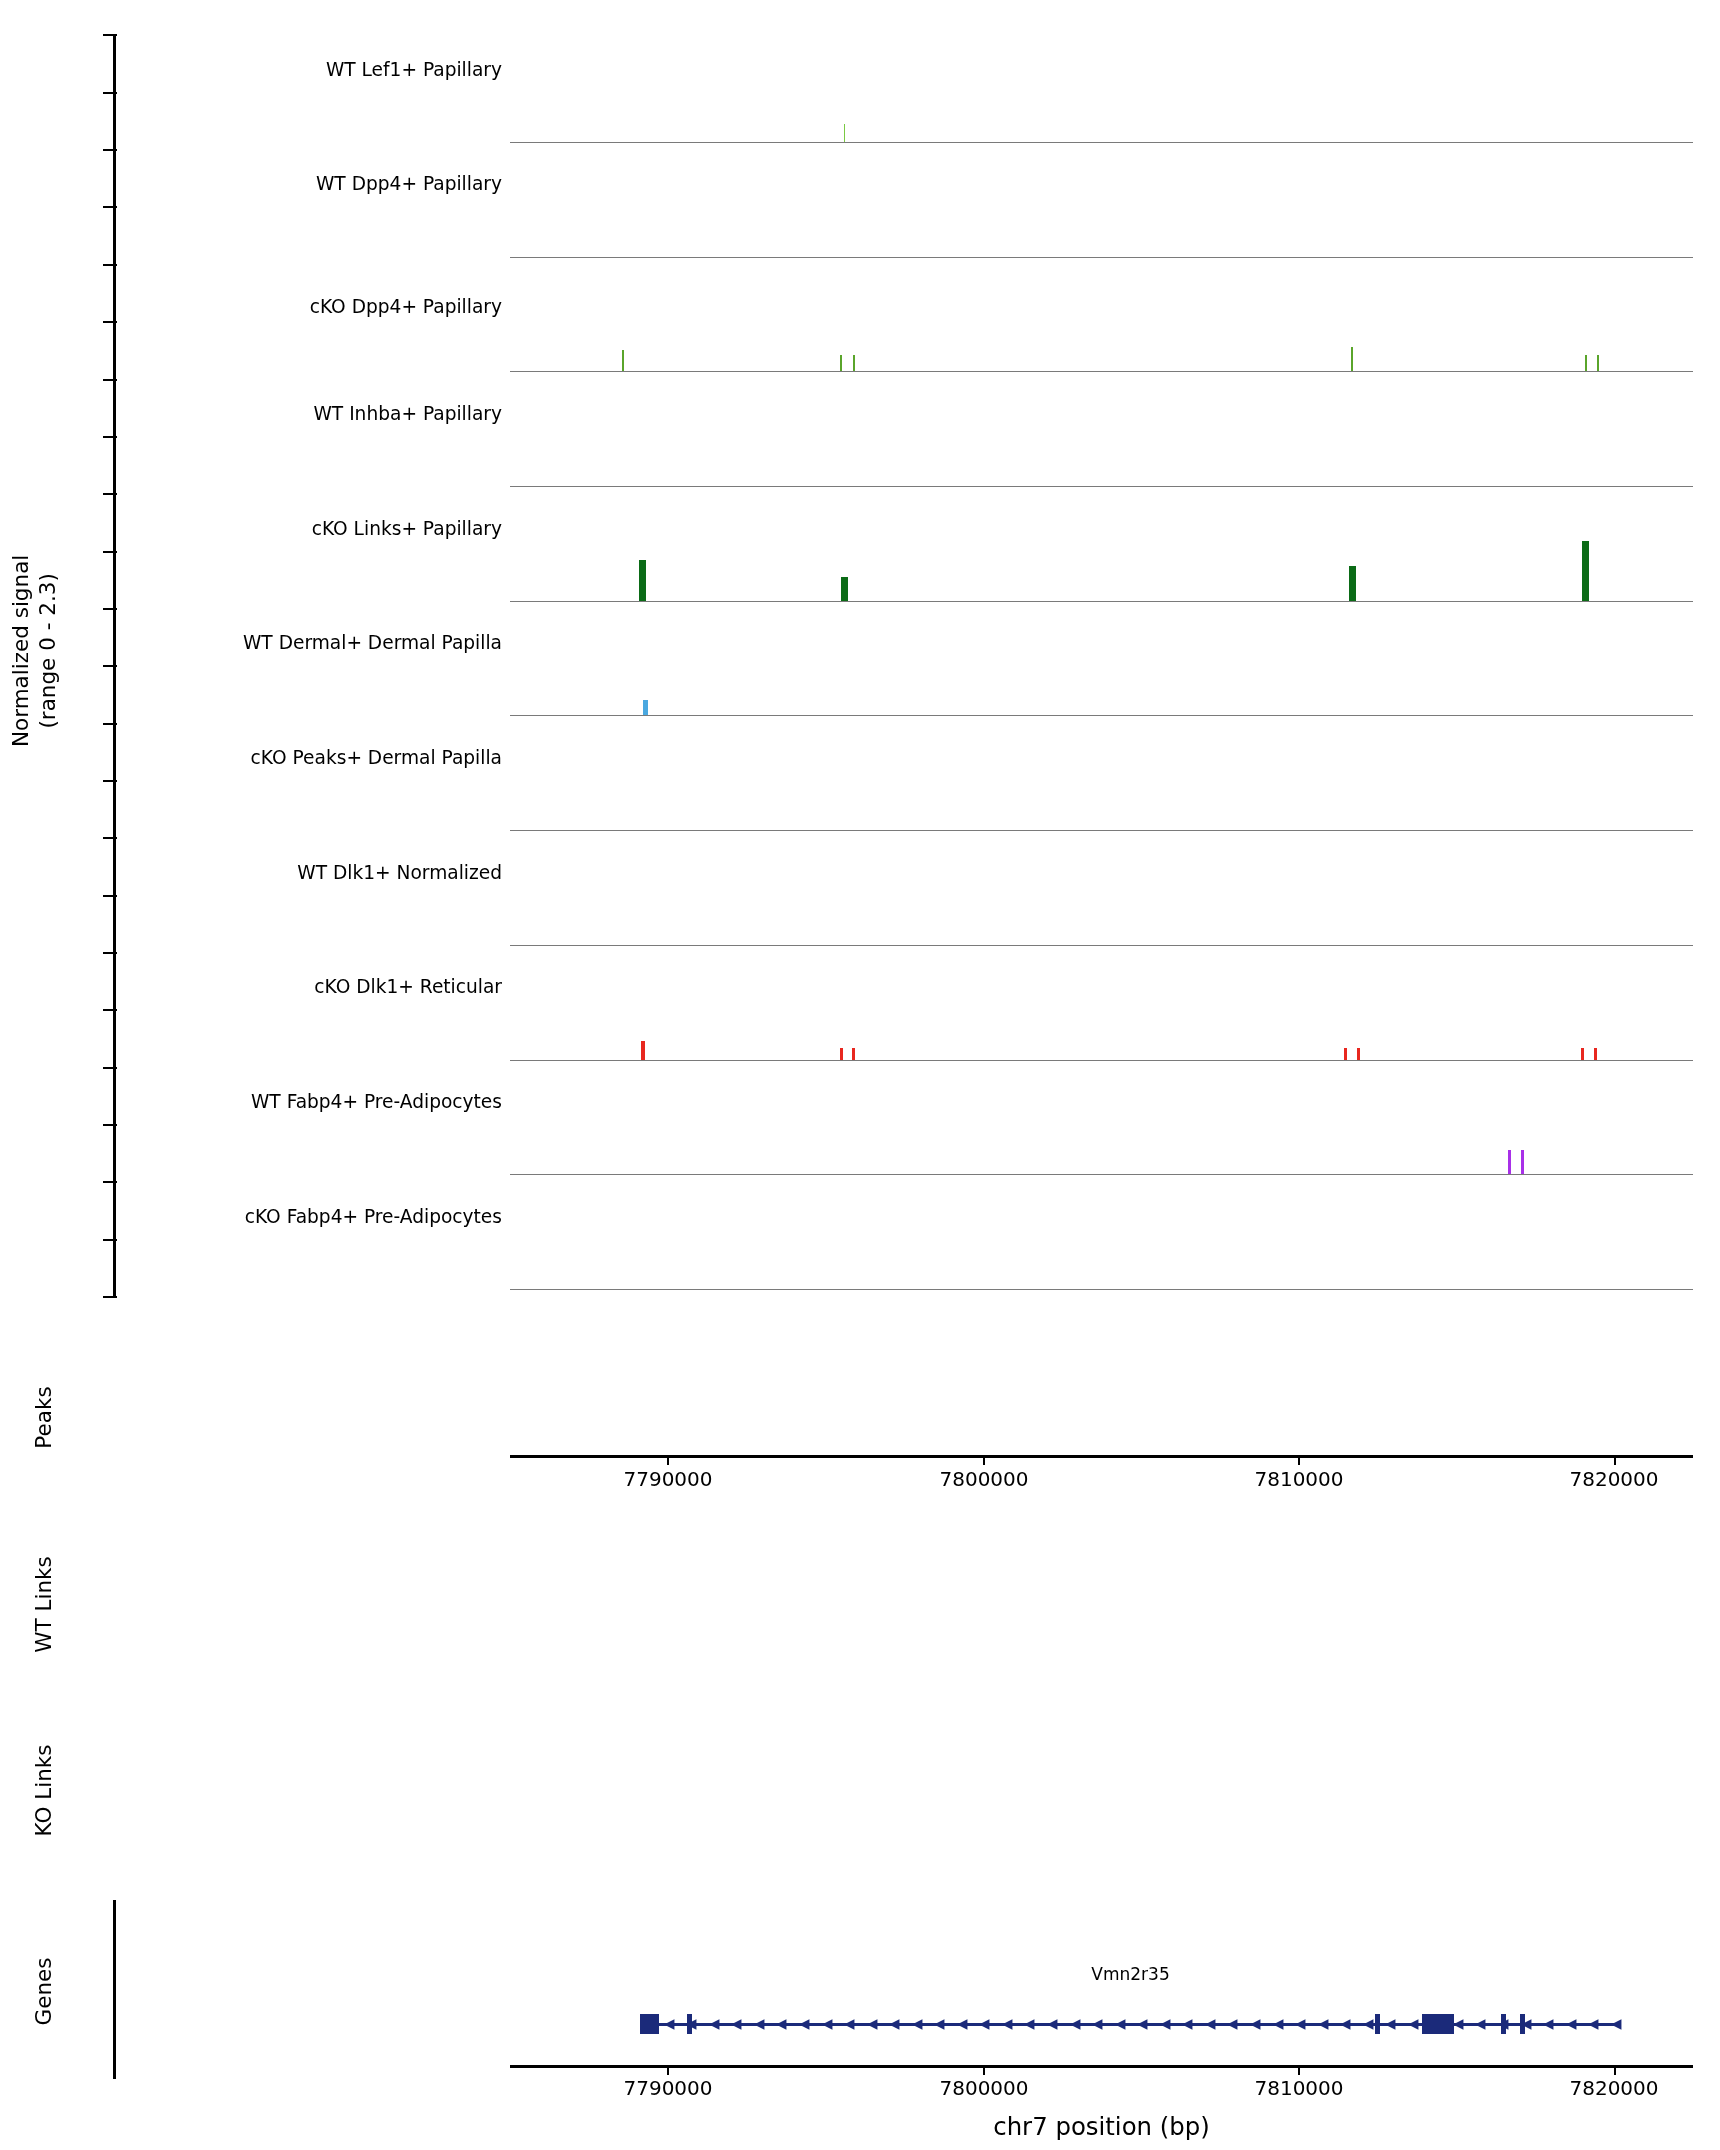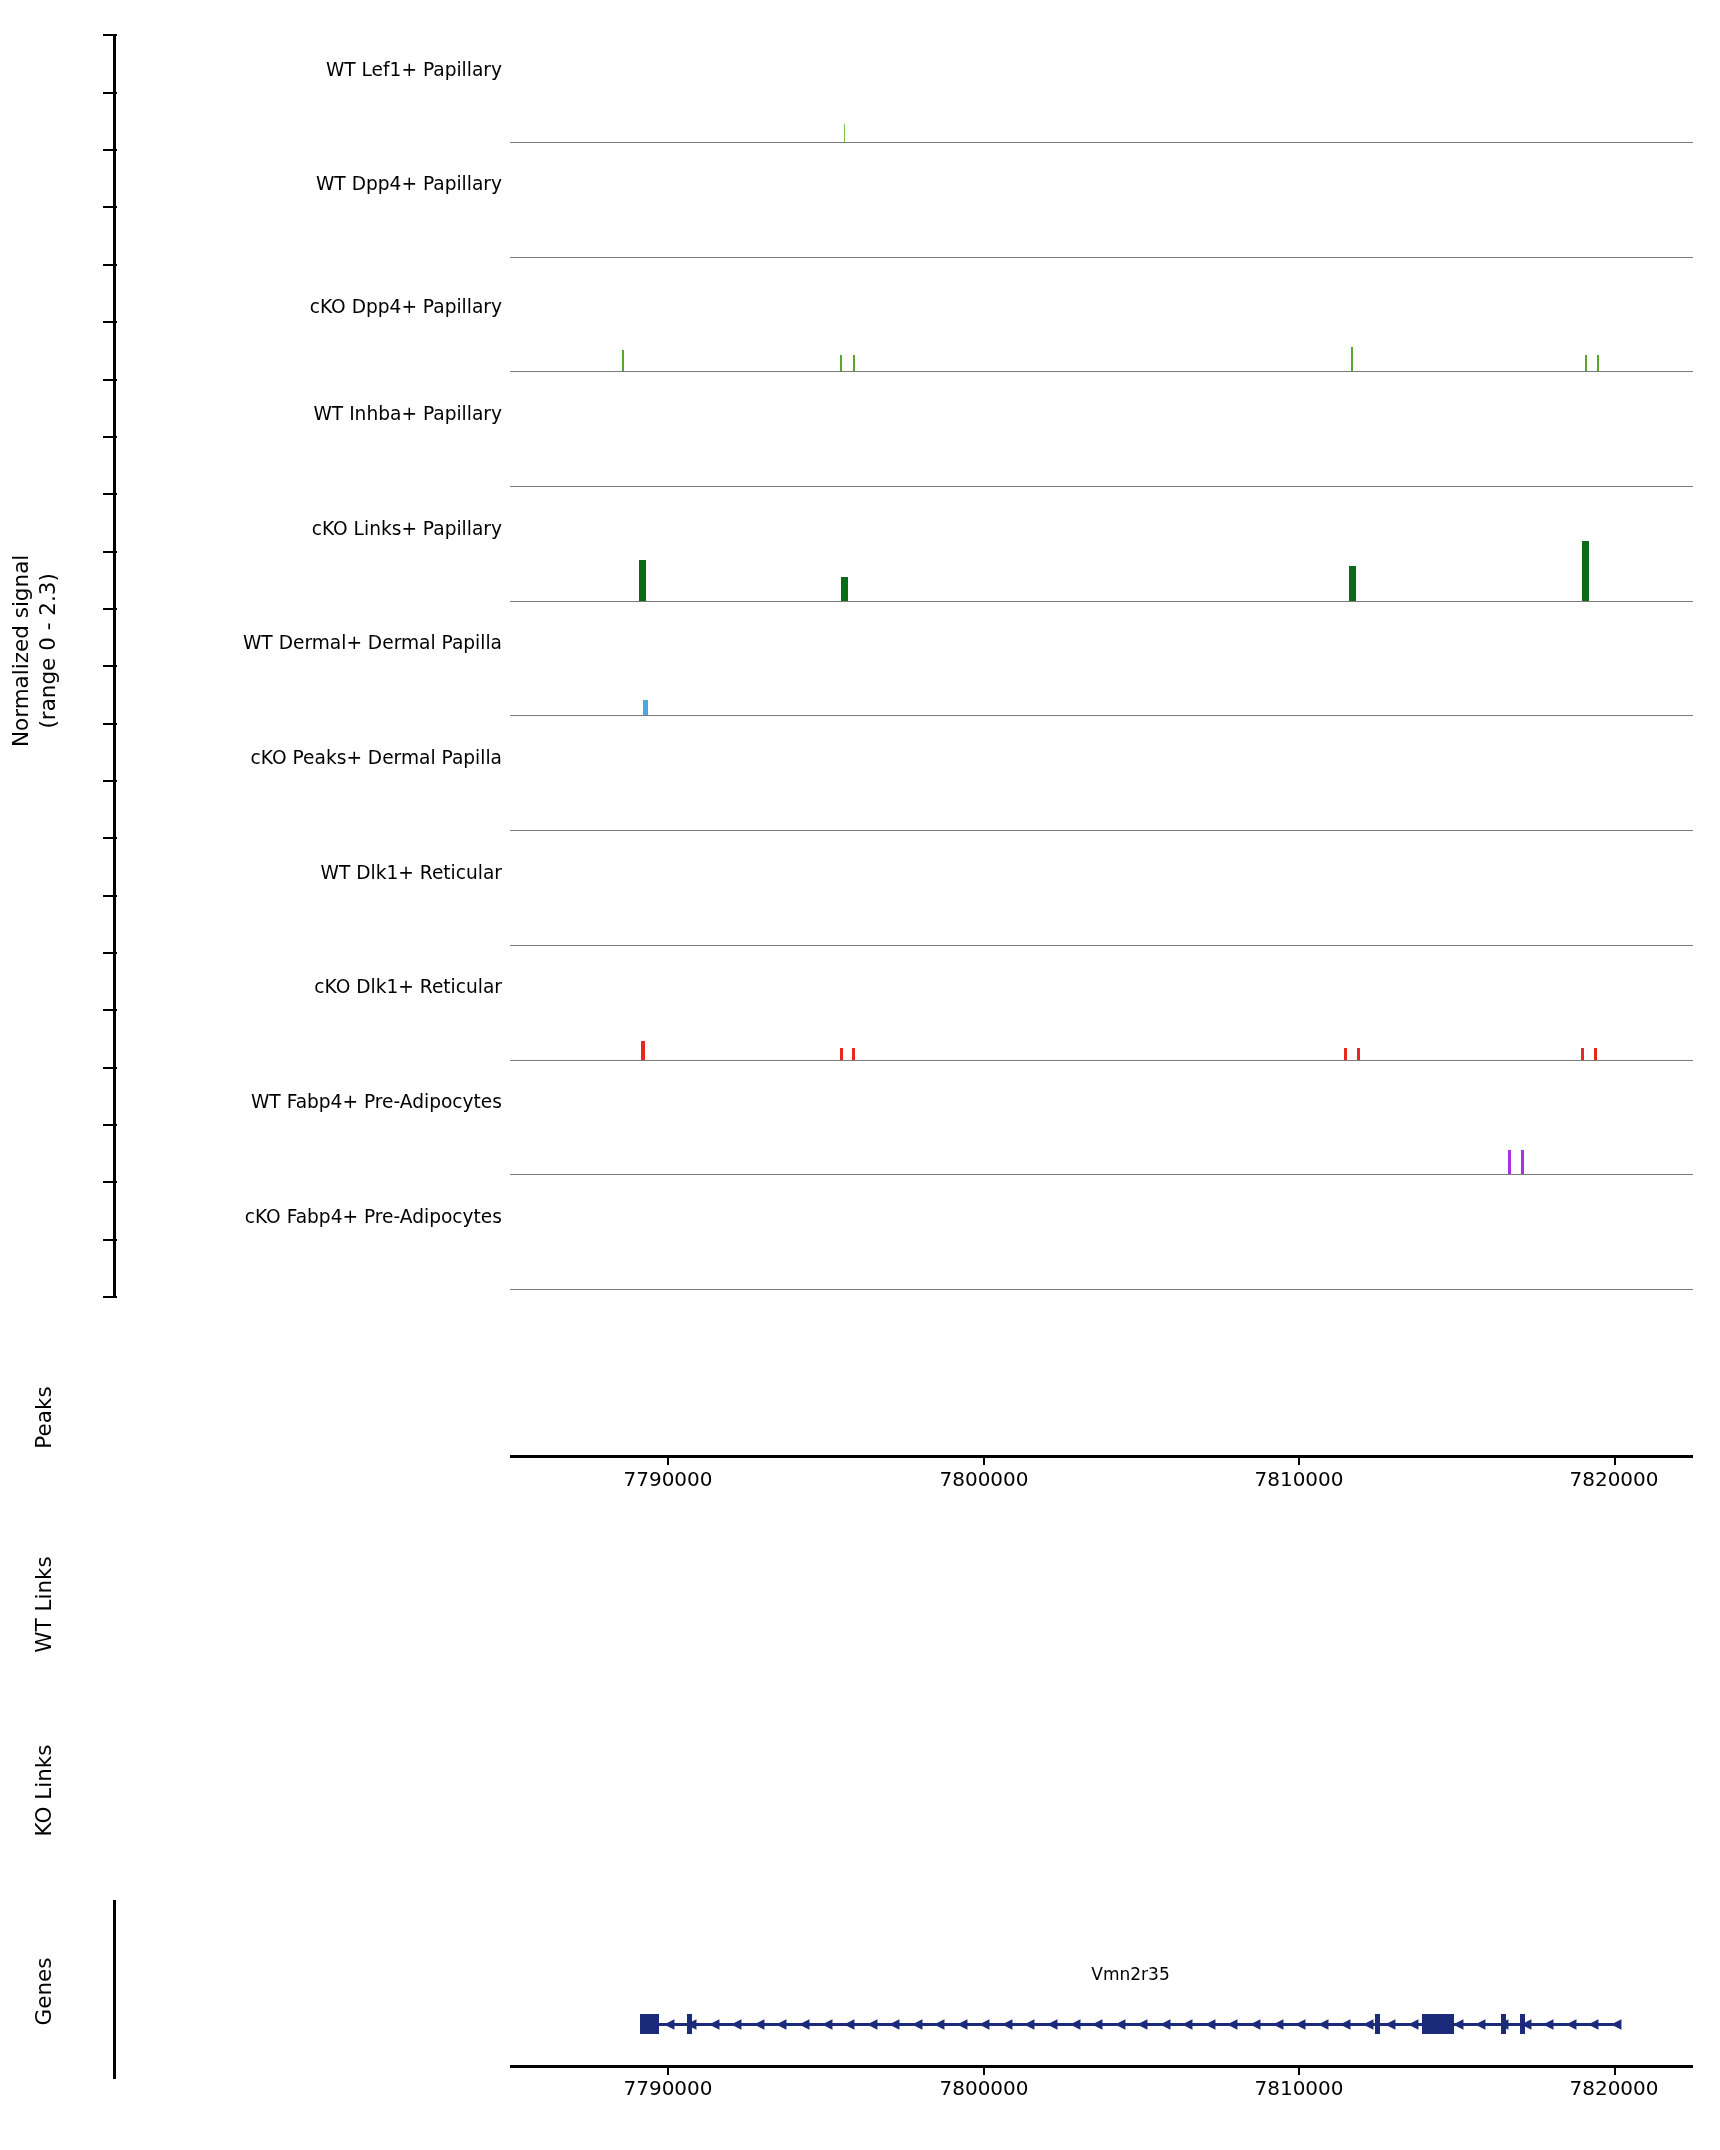--- a/index.html
+++ b/index.html
@@ -213,21 +213,21 @@
       <div class="peakbar" style="height: 60px; width: 6.5px; left: 1072px; background: rgb(11, 107, 22);"></div>
     </div>
     <div class="track-label-box" style="left: 86px; top: 632px;">WT Dermal+ Dermal Papilla</div>
     <div class="track-baseline" style="top: 715px;"></div>
     <div class="signal-layer" style="top: 715px;">
       <div class="peakbar" style="height: 15px; width: 5px; left: 133px; background: rgb(74, 168, 224);"></div>
     </div>
     <div class="track-label-box" style="left: 86px; top: 747px;">cKO Peaks+ Dermal Papilla</div>
     <div class="track-baseline" style="top: 830px;"></div>
     <div class="signal-layer" style="top: 830px;"></div>
-    <div class="track-label-box" style="left: 86px; top: 862px;">WT Dlk1+ Reticular</div>
+    <div class="track-label-box" style="left: 86px; top: 862px;">WT Dlk1+ Normalized</div>
     <div class="track-baseline" style="top: 945px;"></div>
     <div class="signal-layer" style="top: 945px;"></div>
     <div class="track-label-box" style="left: 86px; top: 976px;">cKO Dlk1+ Reticular</div>
     <div class="track-baseline" style="top: 1060px;"></div>
     <div class="signal-layer" style="top: 1060px;">
       <div class="peakbar" style="height: 18.7px; width: 3.6px; left: 131px; background: rgb(232, 39, 31);"></div>
       <div class="peakbar" style="height: 12.5px; width: 2.9px; left: 330px; background: rgb(232, 39, 31);"></div>
       <div class="peakbar" style="height: 12.5px; width: 2.9px; left: 342px; background: rgb(232, 39, 31);"></div>
       <div class="peakbar" style="height: 11.7px; width: 2.9px; left: 834px; background: rgb(232, 39, 31);"></div>
       <div class="peakbar" style="height: 11.7px; width: 2.9px; left: 847px; background: rgb(232, 39, 31);"></div>
@@ -311,14 +311,15 @@
     <div class="gene-name" style="left: 1130px; top: 1964px; text-align: center;">Vmn2r35</div>
     <div class="xaxis-line" style="top: 2065px;"></div>
     <div class="xtick" style="left: 667px; top: 2068px;"></div>
     <div class="xticklabel" style="left: 668px; top: 2076px;">7790000</div>
     <div class="xtick" style="left: 983px; top: 2068px;"></div>
     <div class="xticklabel" style="left: 984px; top: 2076px;">7800000</div>
     <div class="xtick" style="left: 1298px; top: 2068px;"></div>
     <div class="xticklabel" style="left: 1299px; top: 2076px;">7810000</div>
     <div class="xtick" style="left: 1614px; top: 2068px;"></div>
     <div class="xticklabel" style="left: 1614px; top: 2076px;">7820000</div>
+    <div class="xaxis-title" style="top: 2112px;">chr7 position (bp)</div>
   </div>
 
 
 </body></html>

